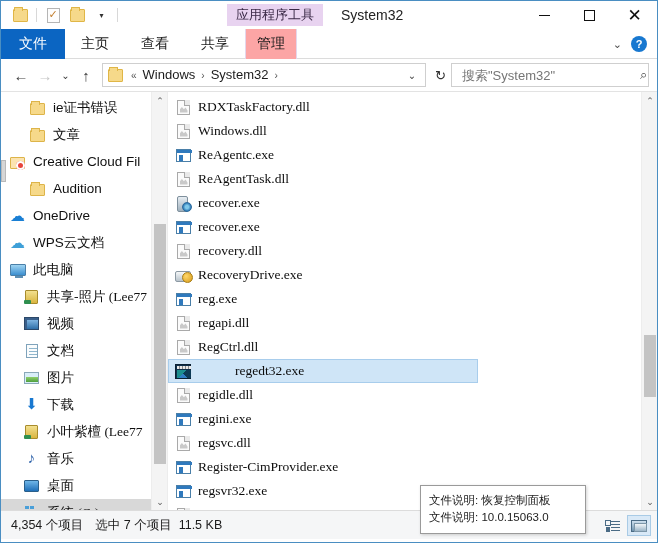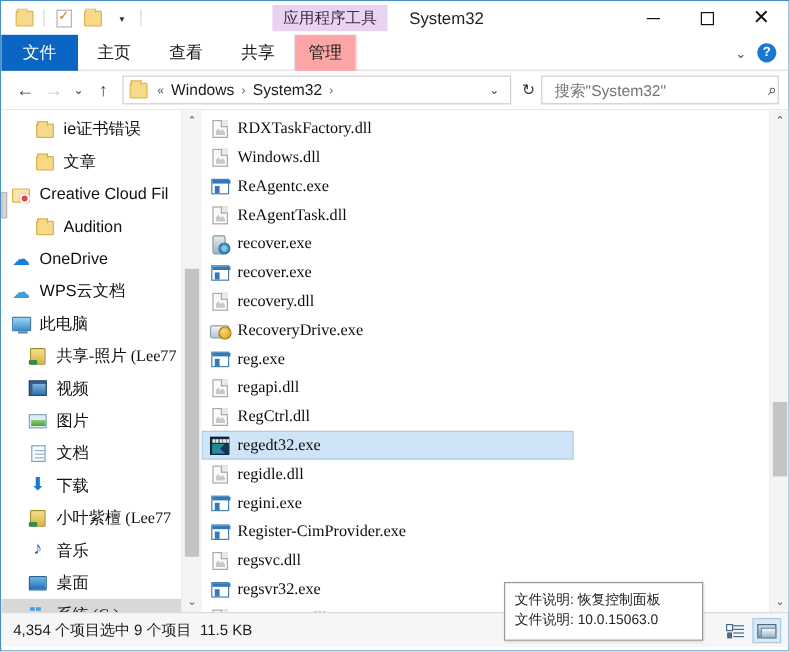--- a/index.html
+++ b/index.html
@@ -372,20 +372,21 @@
     padding-left: 6px;
     font-size: 13.5px; color: #0d0d0d;
     white-space: nowrap;
   }
   .file-row.selected {
     background: #cfe5f7;
     border: 1px solid #a8cdec;
     width: 310px;
     height: 24px;
     padding-left: 5px;
+    gap: 37px;
   }
   .file-ico {
     width: 18px; height: 16px; margin-right: 6px;
     flex: 0 0 18px;
     display: flex; align-items: center; justify-content: center;
     position: relative;
   }
   .ft-dll {
     width: 13px; height: 15px;
     background: #fbfbfb; border: 1px solid #a9a9a9;
@@ -486,21 +487,21 @@
   .statusbar {
     position: relative;
     height: 29px;
     background: #f5f6f7;
     border-top: 1px solid #dcdcdc;
     display: flex; align-items: center;
     padding-left: 10px;
     font-size: 12.5px; color: #1b1b1b;
     gap: 0;
   }
-  .st-count { margin-right: 0; }
+  .st-count { margin-right: 12px; }
   .st-sel { margin-right: 7px; }
   .st-views {
     position: absolute; right: 6px; top: 4px;
     display: flex; align-items: center; gap: 3px;
   }
   .viewbtn {
     width: 24px; height: 21px;
     display: flex; align-items: center; justify-content: center;
   }
   .viewbtn.active { background: #d9e9f7; border: 1px solid #a9cbe6; }
@@ -691,30 +692,30 @@
 
         <div class="nav-item indent2">
           <span class="nav-ico">
               <i class="ic-video"></i>
             </span>
           <span class="nav-label">视频</span>
         </div>
 
         <div class="nav-item indent2">
           <span class="nav-ico">
+              <i class="ic-doc"></i>
+            </span>
+          <span class="nav-label">文档</span>
+        </div>
+
+        <div class="nav-item indent2">
+          <span class="nav-ico">
               <i class="ic-picture"></i>
             </span>
           <span class="nav-label">图片</span>
-        </div>
-
-        <div class="nav-item indent2">
-          <span class="nav-ico">
-              <i class="ic-doc"></i>
-            </span>
-          <span class="nav-label">文档</span>
         </div>
 
         <div class="nav-item indent2">
           <span class="nav-ico ic-download">⬇</span>
           <span class="nav-label">下载</span>
         </div>
 
         <div class="nav-item indent2">
           <span class="nav-ico">
               <i class="ic-netdrive"></i>
@@ -836,29 +837,29 @@
           <span>regidle.dll</span>
         </div>
         <div class="file-row">
           <span class="file-ico">
               <i class="ft-exe"></i>
             </span>
           <span>regini.exe</span>
         </div>
         <div class="file-row">
           <span class="file-ico">
+              <i class="ft-dll"></i>
+            </span>
+          <span>regsvc.dll</span>
+        </div>
+        <div class="file-row">
+          <span class="file-ico">
               <i class="ft-exe"></i>
             </span>
           <span>Register-CimProvider.exe</span>
-        </div>
-        <div class="file-row">
-          <span class="file-ico">
-              <i class="ft-dll"></i>
-            </span>
-          <span>regsvc.dll</span>
         </div>
         <div class="file-row">
           <span class="file-ico">
               <i class="ft-exe"></i>
             </span>
           <span>regsvr32.exe</span>
         </div>
         <div class="file-row">
           <span class="file-ico">
               <i class="ft-dll"></i>
@@ -882,21 +883,21 @@
     <div class="tooltip">
       <div class="tt-line">文件说明: 恢复控制面板</div>
       <div class="tt-line">文件说明: 10.0.15063.0</div>
 
     </div>
 
   </div>
 
   <div class="statusbar">
     <span class="st-count">4,354 个项目</span>
-    <span class="st-sel">选中 9 个项目</span>
+    <span class="st-sel">选中 7 个项目</span>
     <span>11.5 KB</span>
 
     <div class="st-views">
       <div class="viewbtn">
         <span class="vb-details"></span>
       </div>
       <div class="viewbtn active">
         <span class="vb-large"></span>
       </div>
     </div>

